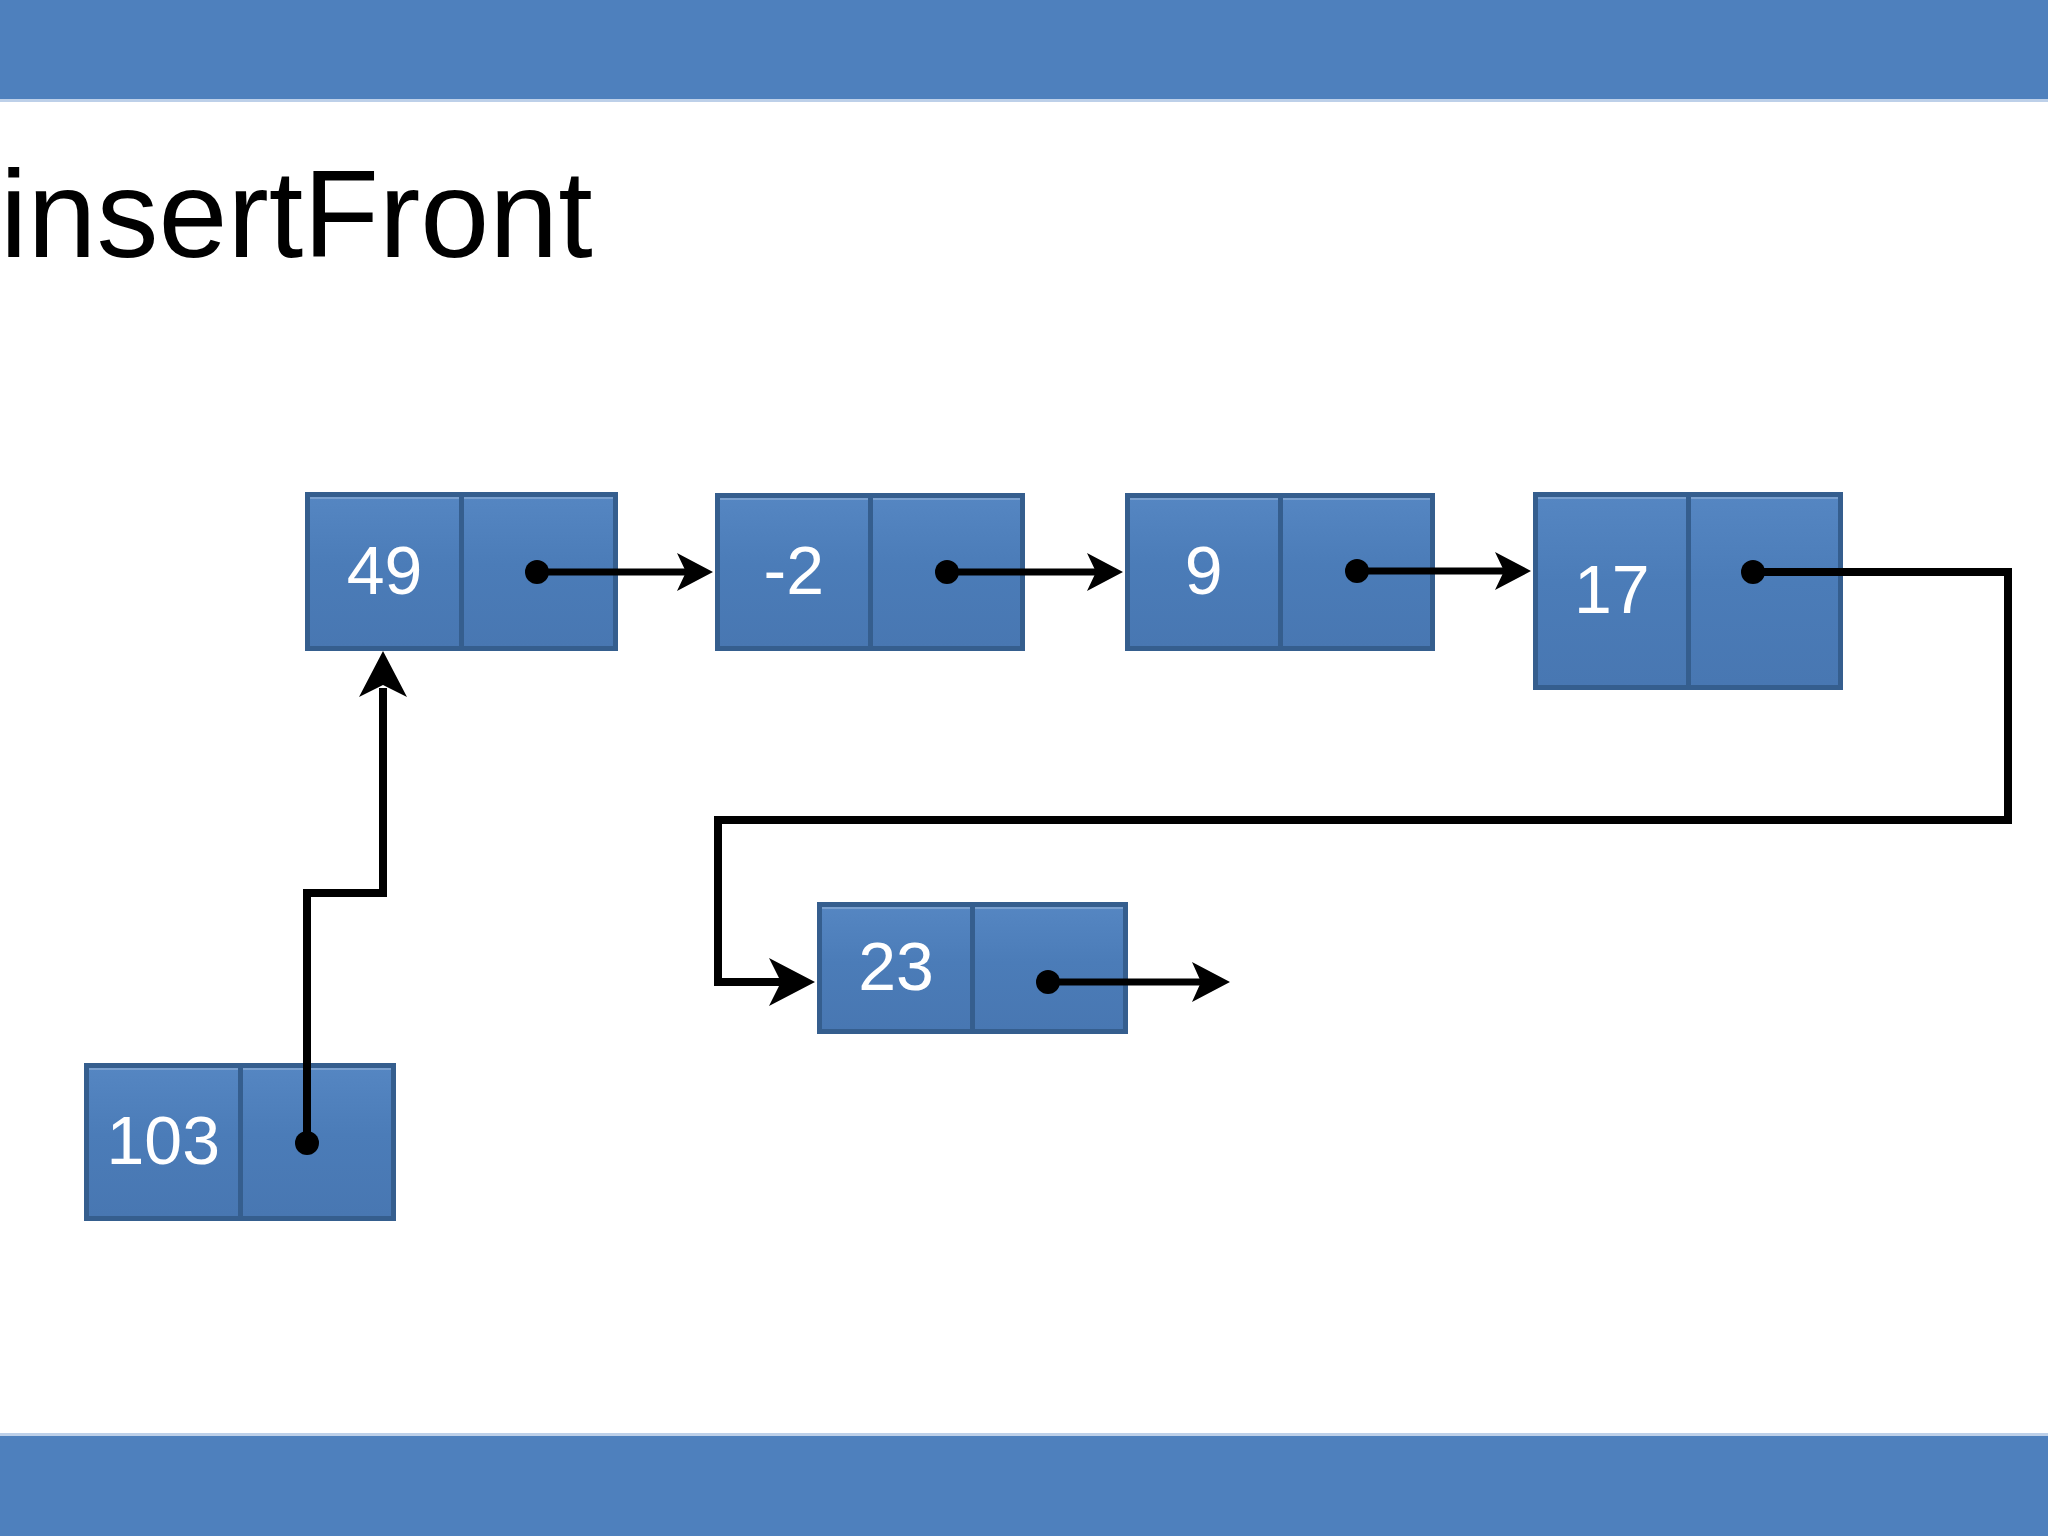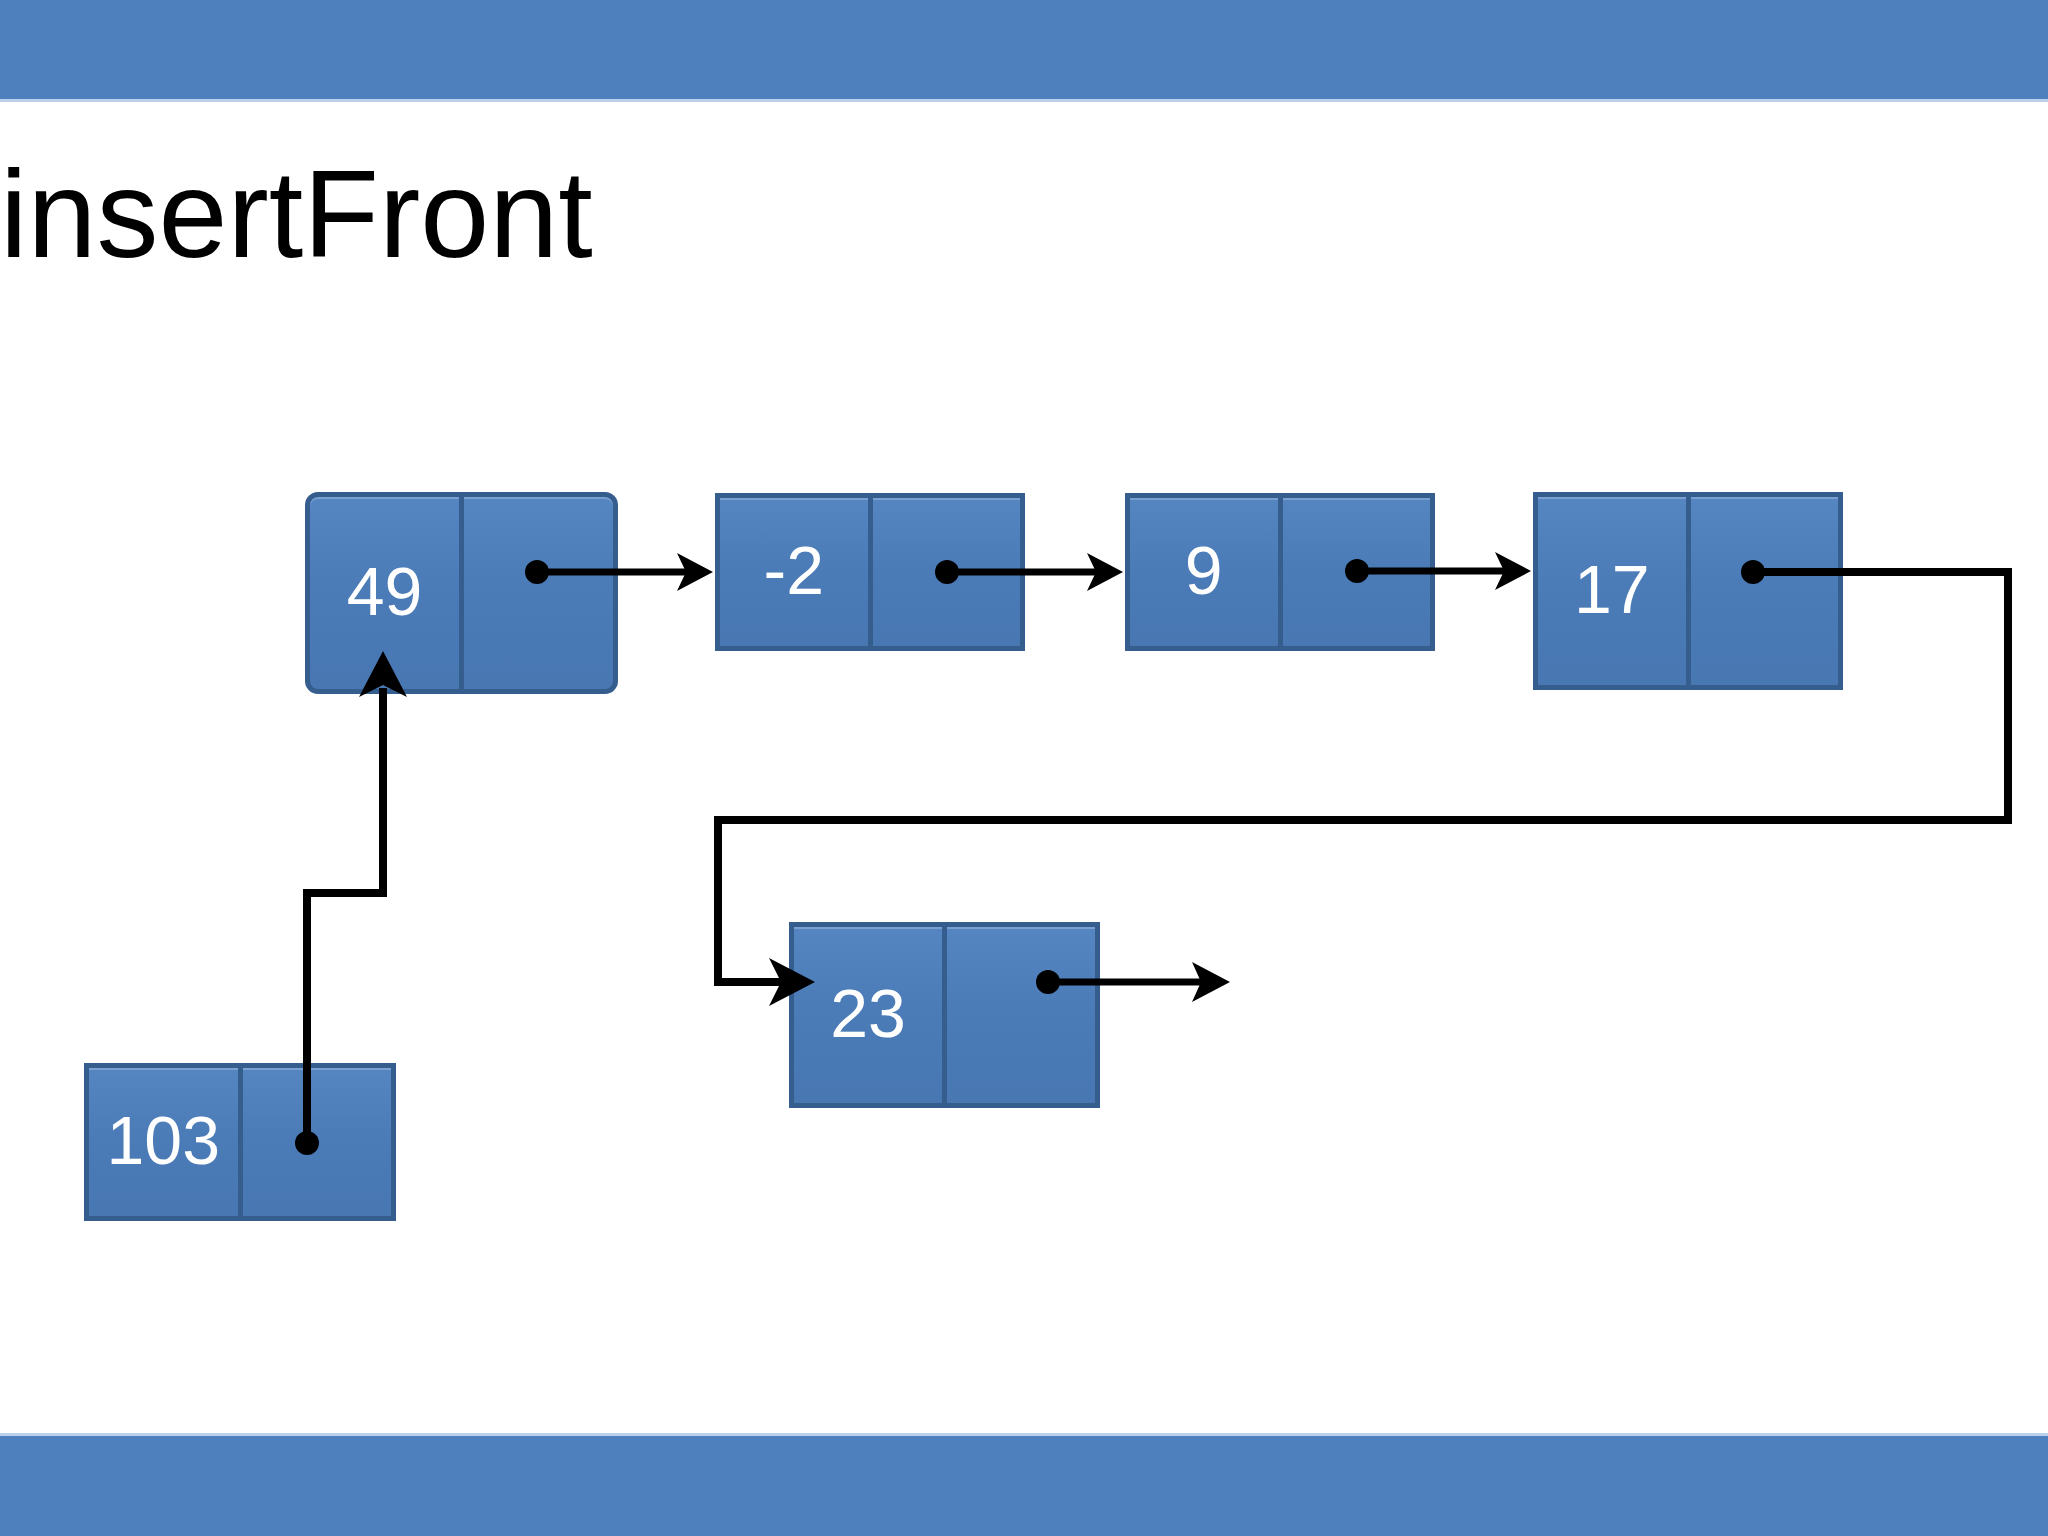--- a/index.html
+++ b/index.html
@@ -61,25 +61,25 @@
     align-items: center;
     justify-content: center;
   }
   .node .cell-value {
     border-right: 5px solid #355e8e;
     color: #ffffff;
     font-size: 68px;
     line-height: 1;
     padding-bottom: 4px;
   }
-  .node-49  { left: 305px;  top: 492px;  width: 313px; height: 202px; border-radius: 13px; }
+  .node-49  { left: 305px;  top: 492px;  width: 313px; height: 159px; }
   .node-m2  { left: 715px;  top: 493px;  width: 310px; height: 158px; }
   .node-9   { left: 1125px; top: 493px;  width: 310px; height: 158px; }
   .node-17  { left: 1533px; top: 492px;  width: 310px; height: 198px; }
-  .node-23  { left: 789px;  top: 902px;  width: 311px; height: 186px; margin-top: 20px; }
+  .node-23  { left: 817px;  top: 902px;  width: 311px; height: 132px; }
   .node-103 { left: 84px;   top: 1063px; width: 312px; height: 158px; }
   
   .connectors {
     position: absolute;
     left: 0;
     top: 0;
     width: 2048px;
     height: 1536px;
     pointer-events: none;
   }

